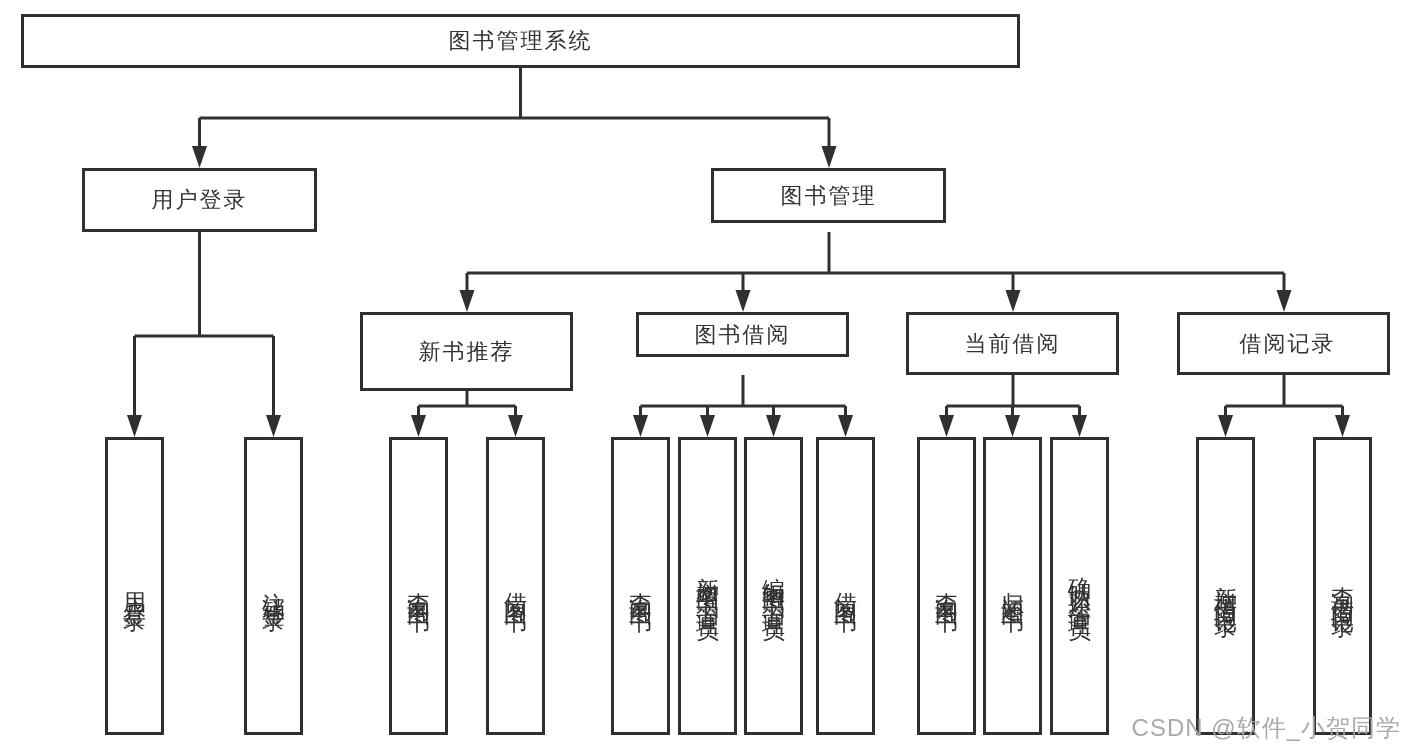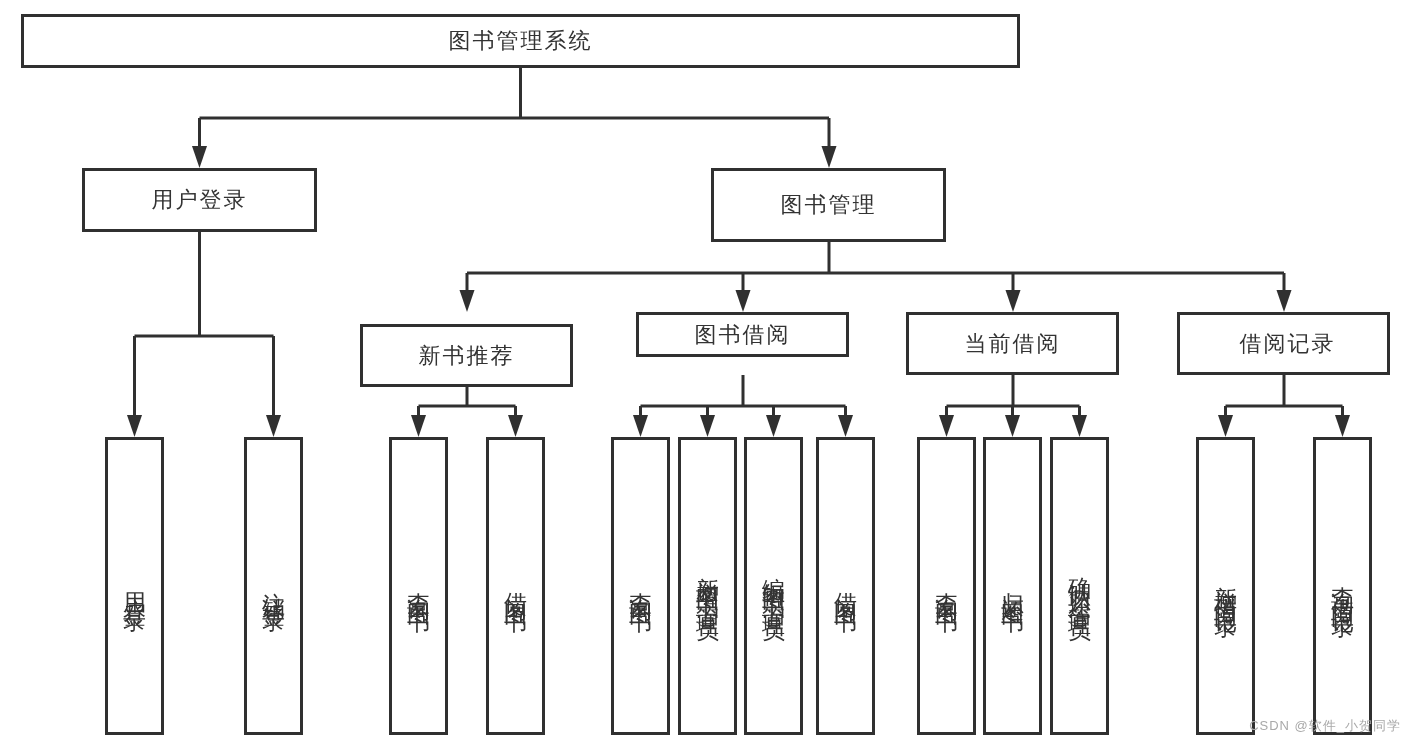--- a/index.html
+++ b/index.html
@@ -49,22 +49,22 @@
     text-orientation: mixed;
     font-size: 23px;
     line-height: 1;
     letter-spacing: 6px;
     color: #333333;
     max-height: 286px;
   }
   .watermark {
     position: absolute;
     right: 4px;
-    bottom: 12px;
-    font-size: 13px;
+    bottom: 3px;
+    font-size: 24px;
     color: #a9a9a9;
     letter-spacing: 1px;
     z-index: 5;
     white-space: nowrap;
   }
 </style>
 </head>
 <body>
 
 <div class="canvas">
@@ -124,23 +124,23 @@
       <polygon points="1005,415 1020,415 1012.5,437"></polygon>
       <polygon points="1072,415 1087,415 1079.5,437"></polygon>
       <polygon points="1218,415 1233,415 1225.5,437"></polygon>
       <polygon points="1335,415 1350,415 1342.5,437"></polygon>
     </g>
   </svg>
 
   <div class="node h" style="left:21px; top:14px; width:999px; height:54px;">图书管理系统</div>
 
   <div class="node h" style="left:82px; top:168px; width:235px; height:64px;">用户登录</div>
-  <div class="node h" style="left:711px; top:168px; width:235px; height:74px;">图书管理</div>
+  <div class="node h" style="left:711px; top:168px; width:235px; height:55px;">图书管理</div>
 
-  <div class="node h" style="left:360px; top:324px; width:213px; height:63px;">新书推荐</div>
+  <div class="node h" style="left:360px; top:312px; width:213px; height:79px;">新书推荐</div>
   <div class="node h" style="left:636px; top:312px; width:213px; height:45px;">图书借阅</div>
   <div class="node h" style="left:906px; top:312px; width:213px; height:63px;text-align:right;">当前借阅</div>
   <div class="node h" style="left:1177px; top:312px; width:213px; height:63px;padding-left:8px;">借阅记录</div>
 
   <div class="node leaf" style="left:105px;">
     <span class="vtext">用户登录</span>
   </div>
   <div class="node leaf" style="left:244px;">
     <span class="vtext">注销登录</span>
   </div>

